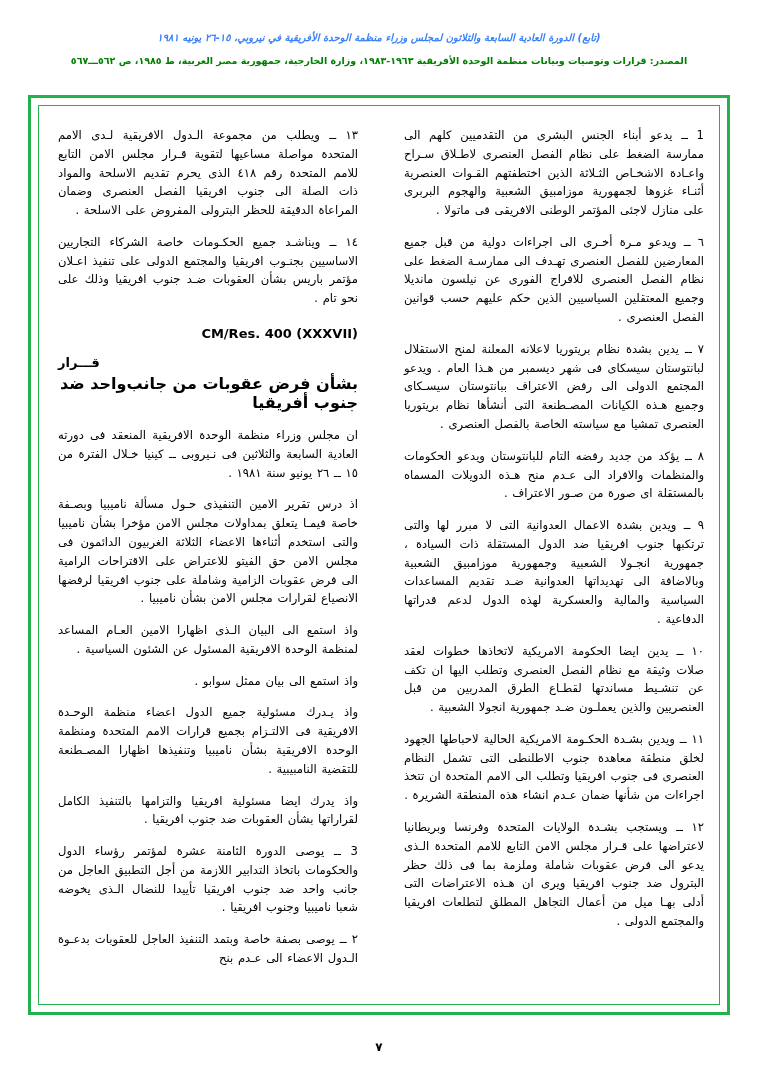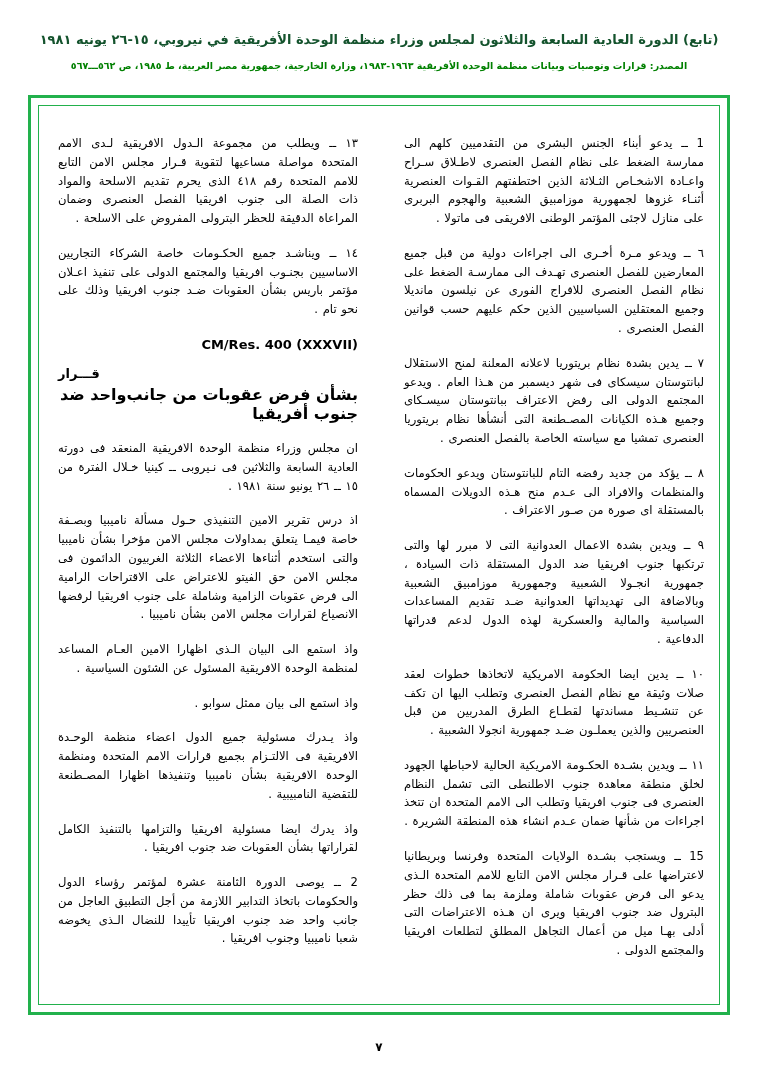--- a/index.html
+++ b/index.html
@@ -21,25 +21,26 @@
     position: relative;
     box-sizing: border-box;
   }
 
   
   .header {
     padding: 30px 34px 0 34px;
     text-align: center;
   }
   .header-title {
-    font-size: 13px;
+    font-size: 10px;
     font-weight: bold;
-    color: #14532d;
+    color: #3b82f6;
     line-height: 1.5;
     letter-spacing: 0px;
+    font-style: italic;
   }
   .header-source {
     margin-top: 9px;
     font-size: 9.5px;
     font-weight: bold;
     color: #008000;
     line-height: 1.5;
   }
 
   
@@ -75,21 +76,21 @@
     padding: 6px 24px 6px 24px;
   }
   .col {
     width: 300px;
     box-sizing: border-box;
   }
   .col-right { margin-left: 46px; }
   .col-left  { }
 
   p.par {
-    margin: 16px 0 13px 0;
+    margin: 8px 0 13px 0;
     font-size: 11.6px;
     line-height: 1.62;
     text-align: justify;
     text-align-last: right;
     word-spacing: 1px;
   }
   p.par.last { margin-bottom: 0; }
 
   .res-code {
     margin: 18px 0 14px 0;
@@ -140,37 +141,38 @@
   <div class="columns">
 
     <div class="col col-right">
       <p class="par">1 ــ يدعو أبناء الجنس البشرى من التقدميين كلهم الى ممارسة الضغط على نظام الفصل العنصرى لاطـلاق سـراح واعـادة الاشخـاص الثـلاثة الذين اختطفتهم القـوات العنصرية أثنـاء غزوها لجمهورية موزامبيق الشعبية والهجوم البربرى على منازل لاجئى المؤتمر الوطنى الافريقى فى ماتولا .</p>
       <p class="par">٦ ــ ويدعو مـرة أخـرى الى اجراءات دولية من قبل جميع المعارضين للفصل العنصرى تهـدف الى ممارسـة الضغط على نظام الفصل العنصرى للافراج الفورى عن نيلسون مانديلا وجميع المعتقلين السياسيين الذين حكم عليهم حسب قوانين الفصل العنصرى .</p>
       <p class="par">٧ ــ يدين بشدة نظام بريتوريا لاعلانه المعلنة لمنح الاستقلال لبانتوستان سيسكاى فى شهر ديسمبر من هـذا العام . ويدعو المجتمع الدولى الى رفض الاعتراف ببانتوستان سيسـكاى وجميع هـذه الكيانات المصـطنعة التى أنشأها نظام بريتوريا العنصرى تمشيا مع سياسته الخاصة بالفصل العنصرى .</p>
       <p class="par">٨ ــ يؤكد من جديد رفضه التام للبانتوستان ويدعو الحكومات والمنظمات والافراد الى عـدم منح هـذه الدويلات المسماه بالمستقلة اى صورة من صـور الاعتراف .</p>
       <p class="par">٩ ــ ويدين بشدة الاعمال العدوانية التى لا مبرر لها والتى ترتكبها جنوب افريقيا ضد الدول المستقلة ذات السيادة ، جمهورية انجـولا الشعبية وجمهورية موزامبيق الشعبية وبالاضافة الى تهديداتها العدوانية ضـد تقديم المساعدات السياسية والمالية والعسكرية لهذه الدول لدعم قدراتها الدفاعية .</p>
       <p class="par">١٠ ــ يدين ايضا الحكومة الامريكية لاتخاذها خطوات لعقد صلات وثيقة مع نظام الفصل العنصرى وتطلب اليها ان تكف عن تنشـيط مساندتها لقطـاع الطرق المدربين من قبل العنصريين والذين يعملـون ضـد جمهورية انجولا الشعبية .</p>
       <p class="par">١١ ــ ويدين بشـدة الحكـومة الامريكية الحالية لاحباطها الجهود لخلق منطقة معاهدة جنوب الاطلنطى التى تشمل النظام العنصرى فى جنوب افريقيا وتطلب الى الامم المتحدة ان تتخذ اجراءات من شأنها ضمان عـدم انشاء هذه المنطقة الشريرة .</p>
-      <p class="par last">15 ــ ويستجب بشـدة الولايات المتحدة وفرنسا وبريطانيا لاعتراضها على قـرار مجلس الامن التابع للامم المتحدة الـذى يدعو الى فرض عقوبات شاملة وملزمة بما فى ذلك حظر البترول ضد جنوب افريقيا ويرى ان هـذه الاعتراضات التى أدلى بهـا ميل من أعمال التجاهل المطلق لتطلعات افريقيا والمجتمع الدولى .</p>
+      <p class="par last">١٢ ــ ويستجب بشـدة الولايات المتحدة وفرنسا وبريطانيا لاعتراضها على قـرار مجلس الامن التابع للامم المتحدة الـذى يدعو الى فرض عقوبات شاملة وملزمة بما فى ذلك حظر البترول ضد جنوب افريقيا ويرى ان هـذه الاعتراضات التى أدلى بهـا ميل من أعمال التجاهل المطلق لتطلعات افريقيا والمجتمع الدولى .</p>
     </div>
 
     <div class="col col-left">
       <p class="par">١٣ ــ ويطلب من مجموعة الـدول الافريقية لـدى الامم المتحدة مواصلة مساعيها لتقوية قـرار مجلس الامن التابع للامم المتحدة رقم ٤١٨ الذى يحرم تقديم الاسلحة والمواد ذات الصلة الى جنوب افريقيا الفصل العنصرى وضمان المراعاة الدقيقة للحظر البترولى المفروض على الاسلحة .</p>
       <p class="par">١٤ ــ ويناشـد جميع الحكـومات خاصة الشركاء التجاريين الاساسيين بجنـوب افريقيا والمجتمع الدولى على تنفيذ اعـلان مؤتمر باريس بشأن العقوبات ضـد جنوب افريقيا وذلك على نحو تام .</p>
 
       <div class="res-code">CM/Res. 400 (XXXVII)</div>
       <div class="res-heading">قـــرار</div>
       <div class="res-subheading">بشأن فرض عقوبات من جانب‌واحد ضد جنوب أفريقيا</div>
 
       <p class="par">ان مجلس وزراء منظمة الوحدة الافريقية المنعقد فى دورته العادية السابعة والثلاثين فى نـيروبى ــ كينيا خـلال الفترة من ١٥ ــ ٢٦ يونيو سنة ١٩٨١ .</p>
       <p class="par">اذ درس تقرير الامين التنفيذى حـول مسألة ناميبيا وبصـفة خاصة فيمـا يتعلق بمداولات مجلس الامن مؤخرا بشأن ناميبيا والتى استخدم أثناءها الاعضاء الثلاثة الغربيون الدائمون فى مجلس الامن حق الفيتو للاعتراض على الاقتراحات الرامية الى فرض عقوبات الزامية وشاملة على جنوب افريقيا لرفضها الانصياع لقرارات مجلس الامن بشأن ناميبيا .</p>
       <p class="par">واذ استمع الى البيان الـذى اظهارا الامين العـام المساعد لمنظمة الوحدة الافريقية المسئول عن الشئون السياسية .</p>
       <p class="par">واذ استمع الى بيان ممثل سوابو .</p>
       <p class="par">واذ يـدرك مسئولية جميع الدول اعضاء منظمة الوحـدة الافريقية فى الالتـزام بجميع قرارات الامم المتحدة ومنظمة الوحدة الافريقية بشأن ناميبيا وتنفيذها اظهارا المصـطنعة للتقضية النامبيبية .</p>
       <p class="par">واذ يدرك ايضا مسئولية افريقيا والتزامها بالتنفيذ الكامل لقراراتها بشأن العقوبات ضد جنوب افريقيا .</p>
-      <p class="par">2 ــ يوصى الدورة الثامنة عشرة لمؤتمر رؤساء الدول والحكومات باتخاذ التدابير اللازمة من أجل التطبيق العاجل من جانب واحد ضد جنوب افريقيا تأييدا للنضال الـذى يخوضه شعبا ناميبيا وجنوب افريقيا .</p>
+      <p class="par">3 ــ يوصى الدورة الثامنة عشرة لمؤتمر رؤساء الدول والحكومات باتخاذ التدابير اللازمة من أجل التطبيق العاجل من جانب واحد ضد جنوب افريقيا تأييدا للنضال الـذى يخوضه شعبا ناميبيا وجنوب افريقيا .</p>
+      <p class="par last">٢ ــ يوصى بصفة خاصة وبتمد التنفيذ العاجل للعقوبات بدعـوة الـدول الاعضاء الى عـدم بنح</p>
     </div>
 
   </div>
 
   <div class="footer">٧</div>
 
 </div>
 
 </body></html>

